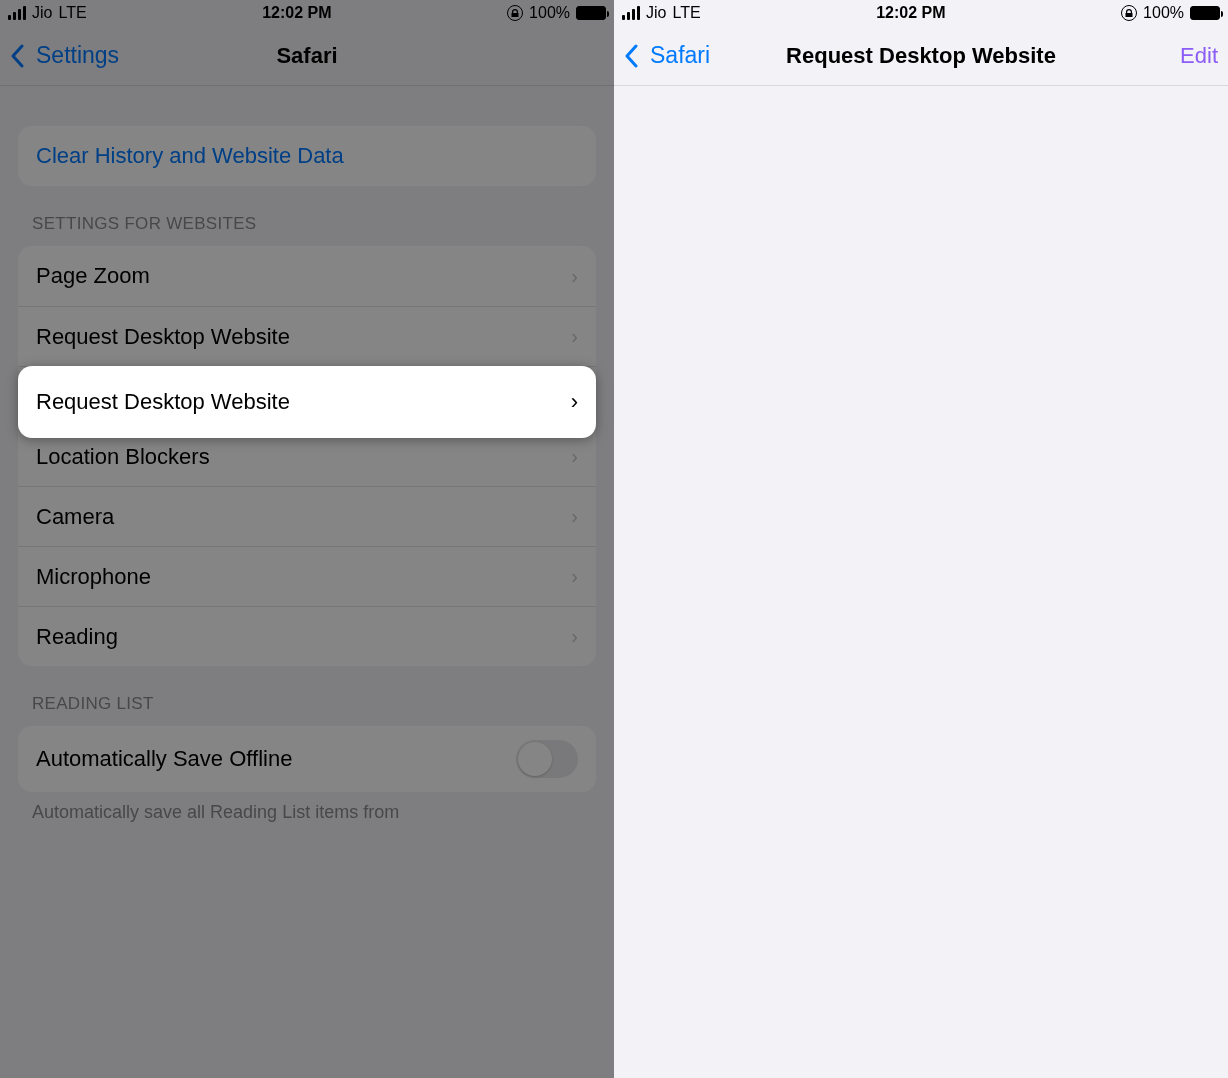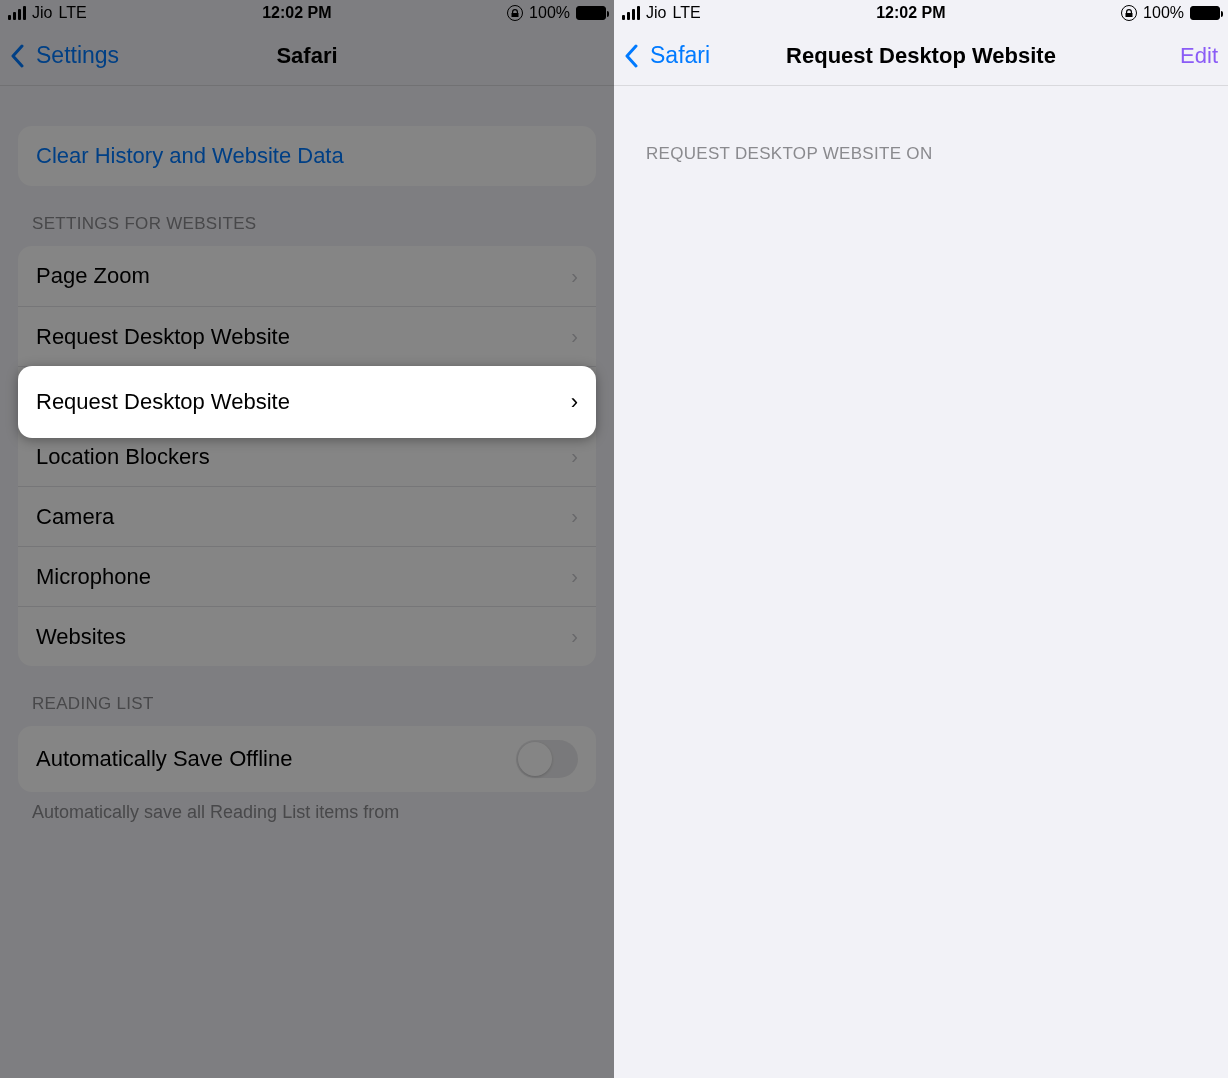--- a/index.html
+++ b/index.html
@@ -257,21 +257,21 @@
         </div>
         <div class="row">
           <span>Camera</span>
           <span class="chevron">›</span>
         </div>
         <div class="row">
           <span>Microphone</span>
           <span class="chevron">›</span>
         </div>
         <div class="row">
-          <span>Websites</span>
+          <span>Reading</span>
           <span class="chevron">›</span>
         </div>
       </div>
     </div>
 
     <div class="group">
       <div class="header-label">READING LIST</div>
       <div class="table">
         <div class="row">
           <span>Automatically Save Offline</span>
@@ -323,16 +323,15 @@
       <span>Safari</span>
     </div>
     <div class="nav-title">Request Desktop Website</div>
     <div class="nav-right">
       <span>Edit</span>
     </div>
   </div>
 
   <div class="content">
     <div class="group">
-      <div class="header-label">REQUEST DESKTOP WEBSITE ON</div>
     </div>
   </div>
 </div>
 
 </body></html>

